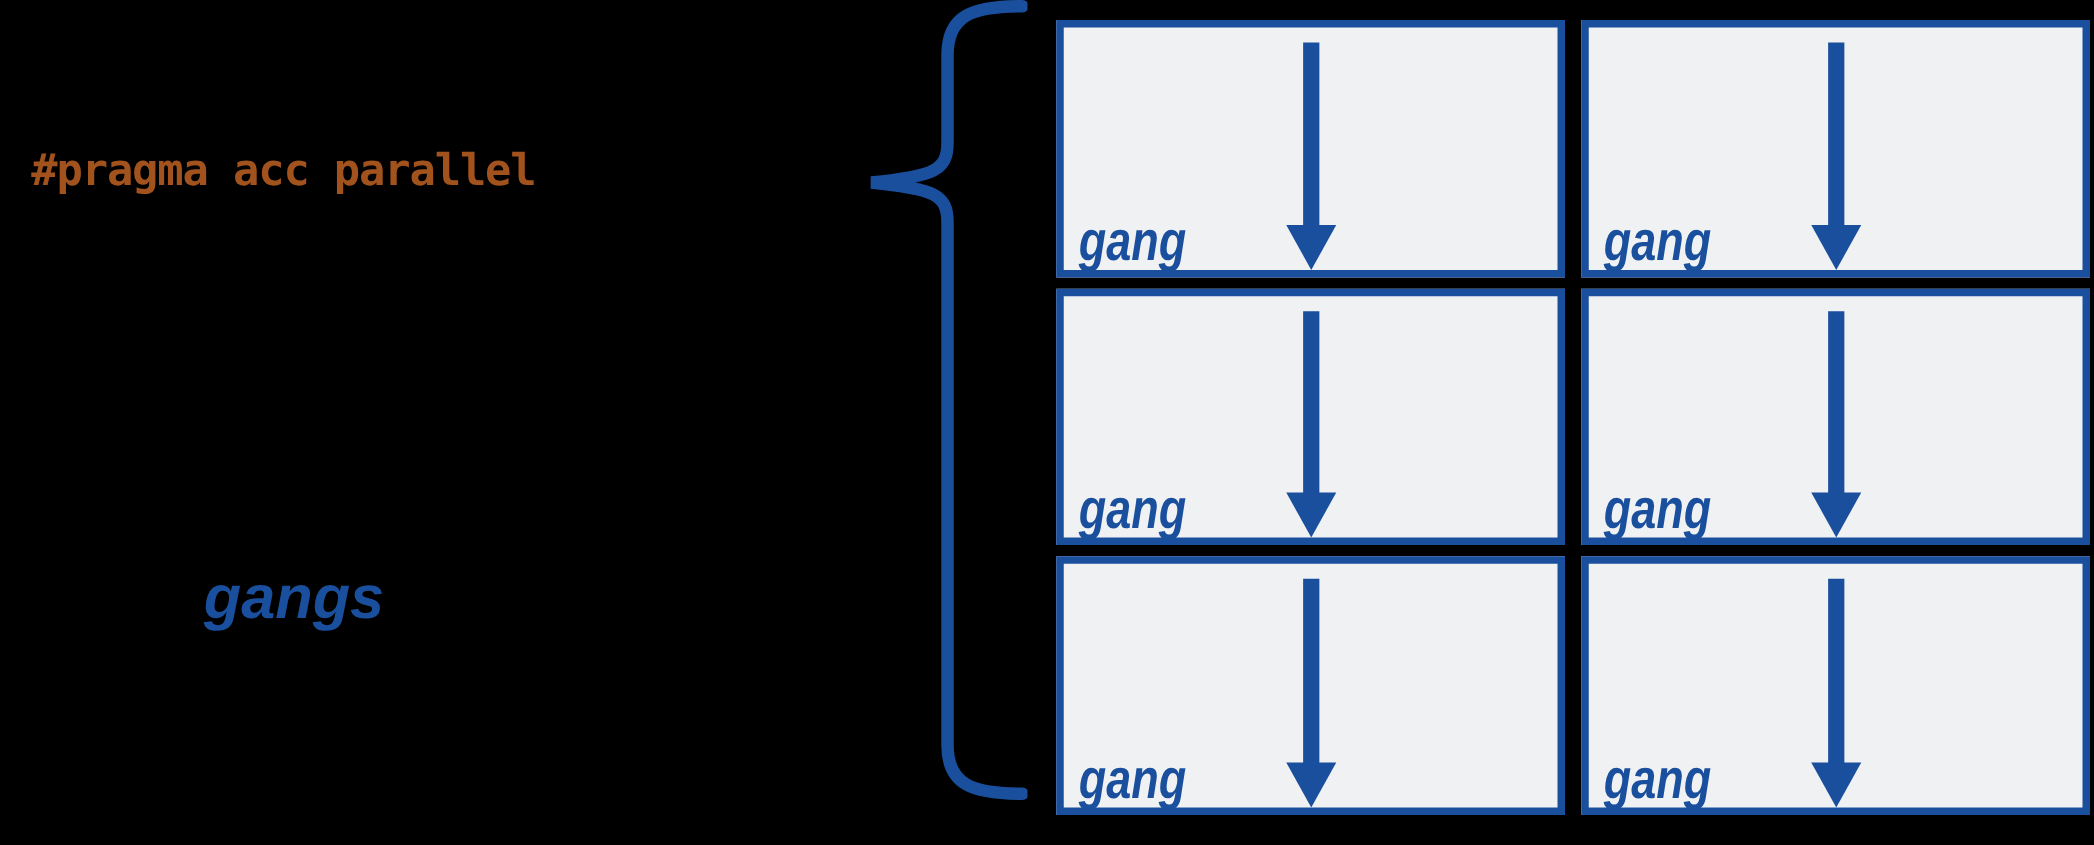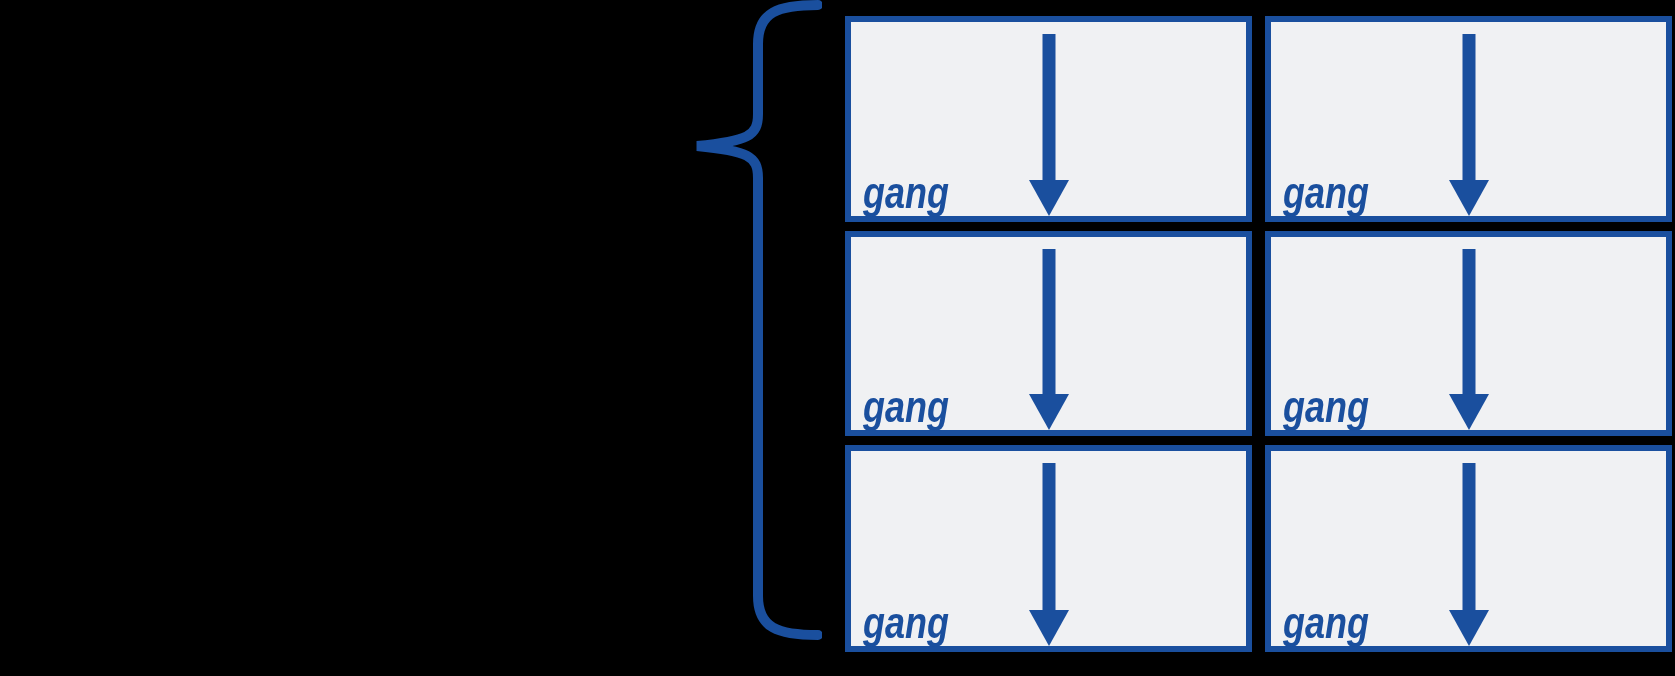--- a/index.html
+++ b/index.html
@@ -104,22 +104,24 @@
     border-left: 20px solid transparent;
     border-right: 20px solid transparent;
     border-top: 36px solid var(--blue);
   }
 </style>
 </head>
 <body>
 
 <div class="stage">
 
+  <div class="pragma-code">#pragma acc parallel</div>
 
 
+  <div class="big-label label-gangs">gangs</div>
 
   <svg class="brace-svg" viewBox="0 0 130 644" aria-hidden="true">
     <path d="M 126 5 C 86 5 66 12 66 44
              L 66 114 C 66 136 56 141 5 146
              C 56 151 66 156 66 178
              L 66 596 C 66 628 86 635 126 635" fill="none" stroke="#1a4f9e" stroke-width="10" stroke-linecap="round"></path>
   </svg>
 
   <div class="gang-grid">
 

